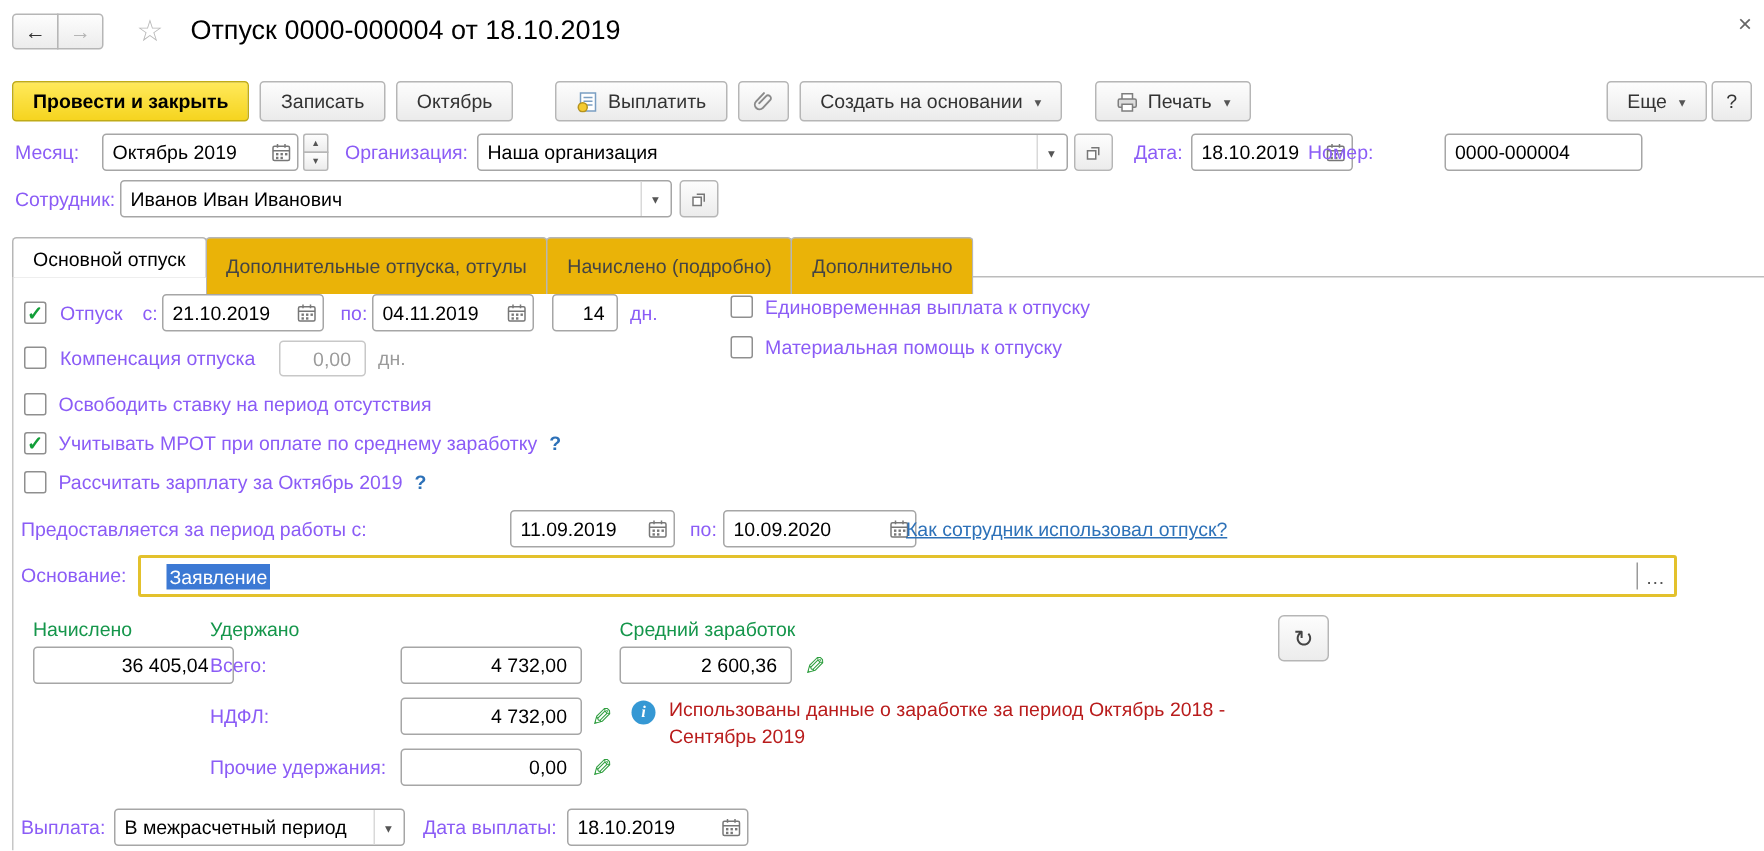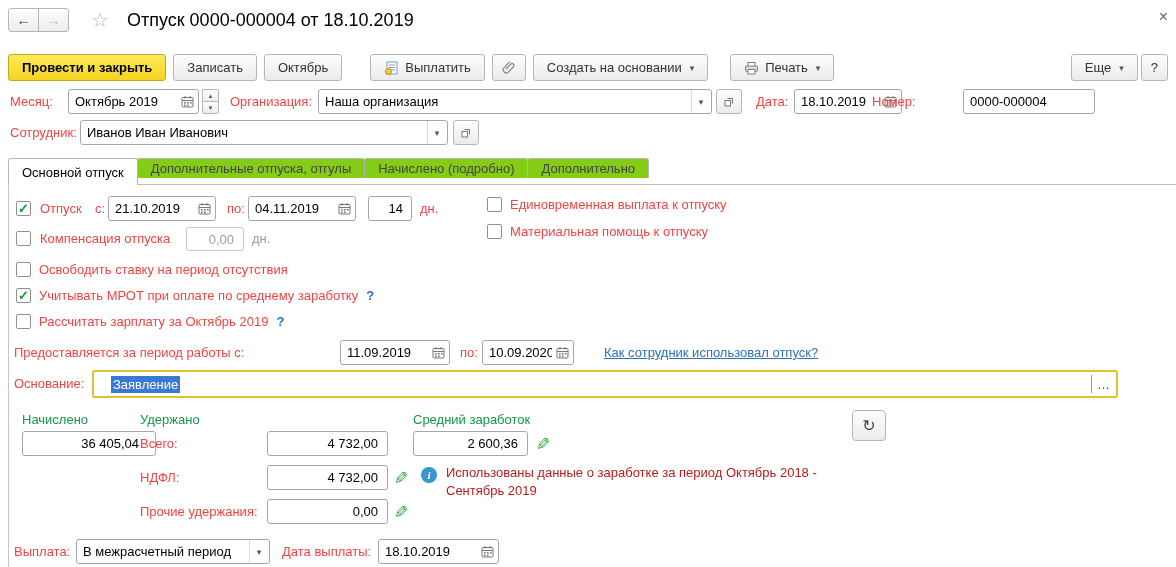--- a/index.html
+++ b/index.html
@@ -32,21 +32,21 @@
     border:1px solid #b6b6b6; background:linear-gradient(#fdfdfd,#ececec);
     font-size:14px; cursor:pointer;
   }
   .nav-btn.first { border-radius:3px 0 0 3px; }
   .nav-btn.second { border-radius:0 3px 3px 0; margin-left:-1px; color:#b5b5b5; }
   .star { font-size:20px; color:#b9b9b9; cursor:pointer; }
   .title { font-size:18px; color:#000; white-space:nowrap; }
   .close-x { font-size:16px; color:#666; cursor:pointer; line-height:1; }
 
   
-  .label { color:#ef4444; white-space:nowrap; }
+  .label { color:#8b5cf6; white-space:nowrap; }
   .field {
     display:flex; align-items:center; height:25px;
     border:1px solid #a6a6a6; border-radius:3px; background:#fff;
     padding:0 1px 0 6px; color:#000; cursor:text;
   }
   .field .val { flex:1; white-space:nowrap; overflow:hidden; }
   .field .val.num { text-align:right; padding-right:4px; }
   .field.disabled { border-color:#c8c8c8; }
   .field.disabled .val { color:#9b9b9b; }
   .cal {
@@ -67,23 +67,23 @@
     flex:1; display:flex; align-items:center; justify-content:center;
     border:1px solid #b6b6b6; background:linear-gradient(#fdfdfd,#ececec);
     font-size:7px; color:#555; cursor:pointer; line-height:1;
   }
   .spinner .sp.up { border-radius:2px 2px 0 0; }
   .spinner .sp.down { border-radius:0 0 2px 2px; margin-top:-1px; }
 
   
   .tabs { position:absolute; left:8px; top:158px; display:flex; z-index:3; }
   .tab {
-    height:20px; display:flex; align-items:center; padding:0 13px;
+    height:38px; display:flex; align-items:center; padding:0 13px;
     border:1px solid #b6b6b6; border-bottom:none; border-radius:3px 3px 0 0;
-    background:#84cc16; color:#444; cursor:pointer; margin-right:-1px; white-space:nowrap;
+    background:#eab308; color:#444; cursor:pointer; margin-right:-1px; white-space:nowrap;
   }
   .tab.active { background:#fff; color:#000; height:27px; z-index:4; }
   .panel {
     position:absolute; left:8px; top:184px; width:1168px; height:383px;
     border-top:1px solid #bcbcbc; border-left:1px solid #c6c6c6;
   }
 
   
   .cb {
     width:15px; height:15px; border:1px solid #8f8f8f; border-radius:2px; background:#fff;
@@ -356,21 +356,21 @@
       <line x1="9" y1="1" x2="9" y2="3.5" stroke="#777"></line>
       <rect x="3" y="7" width="1.6" height="1.6" fill="#777"></rect>
         <rect x="6" y="7" width="1.6" height="1.6" fill="#777"></rect>
         <rect x="9" y="7" width="1.6" height="1.6" fill="#777"></rect>
       <rect x="3" y="9.5" width="1.6" height="1.6" fill="#777"></rect>
         <rect x="6" y="9.5" width="1.6" height="1.6" fill="#777"></rect>
     </svg>
   </span>
 </div>
 <span class="abs label" style="left:460px; top:340px; line-height:25px;">по:</span>
-<div class="abs field" style="left:482px; top:340px; width:92px;">
+<div class="abs field" style="left:482px; top:340px; width:129px;">
   <span class="val">10.09.2020</span>
   <span class="cal">
     <svg width="13" height="13" viewBox="0 0 13 13">
       <rect x="1" y="2.5" width="11" height="9.5" rx="1" fill="none" stroke="#777"></rect>
       <line x1="1" y1="5.5" x2="12" y2="5.5" stroke="#777"></line>
       <line x1="4" y1="1" x2="4" y2="3.5" stroke="#777"></line>
       <line x1="9" y1="1" x2="9" y2="3.5" stroke="#777"></line>
       <rect x="3" y="7" width="1.6" height="1.6" fill="#777"></rect>
         <rect x="6" y="7" width="1.6" height="1.6" fill="#777"></rect>
         <rect x="9" y="7" width="1.6" height="1.6" fill="#777"></rect>

